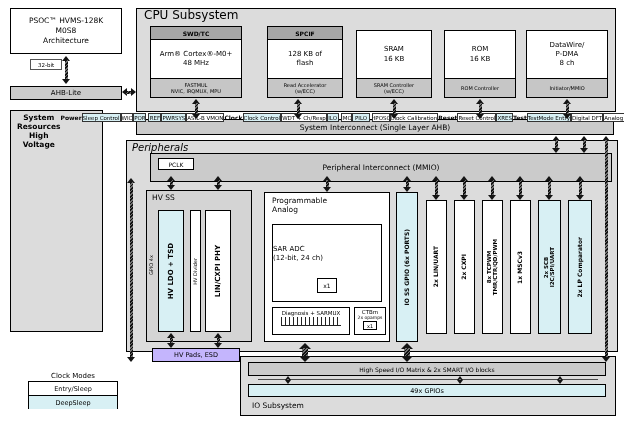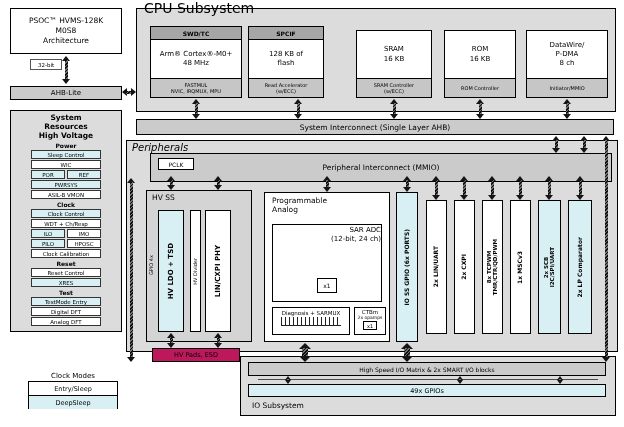--- a/index.html
+++ b/index.html
@@ -21,22 +21,22 @@
   .cblk{position:absolute;box-sizing:border-box;border:1px solid #000;display:flex;
         flex-direction:column;background:#fff}
   .chead{height:12px;background:var(--block_header,#a6a6a6);border-bottom:1px solid #000;
          font-size:6px;font-weight:bold;display:flex;align-items:center;justify-content:center}
   .cbody{flex:1;display:flex;align-items:center;justify-content:center;text-align:center;
          font-size:7px;line-height:1.3;white-space:pre-line}
   .cfoot{height:18px;background:var(--block_footer,#c6c6c6);border-top:1px solid #000;
          font-size:5px;line-height:1.3;display:flex;align-items:center;justify-content:center;
          text-align:center;white-space:pre-line}
   
-  #sr{left:10px;top:110px;width:112px;height:222px;background:var(--container,#dcdcdc);
-      border:1px solid #000;padding:2px 20px;display:flex;flex-direction:column;position:absolute;box-sizing:border-box}
+  #sr{left:10px;top:110px;width:93px;height:222px;background:var(--container,#dcdcdc);
+      border:1px solid #000;padding:2px 6px;display:flex;flex-direction:row;position:absolute;box-sizing:border-box}
   .sr-title{font-size:7.5px;font-weight:bold;text-align:center;line-height:1.2;white-space:pre-line;margin-bottom:1px}
   .sr-sec{font-size:6px;font-weight:bold;text-align:center;margin:1px 0}
   .sr-row{display:flex;gap:2px;margin-bottom:1px}
   .sr-cell{flex:1;border:1px solid #333;font-size:5.5px;height:9px;display:flex;align-items:center;
            justify-content:center;overflow:hidden;white-space:nowrap;box-sizing:border-box}
   
   .arv{position:absolute;width:8px}
   .arv::before{content:"";position:absolute;left:0;top:0;border-left:4px solid transparent;
                border-right:4px solid transparent;border-bottom:5px solid #141414}
   .arv::after{content:"";position:absolute;left:0;bottom:0;border-left:4px solid transparent;
@@ -73,30 +73,30 @@
 Architecture</span>
   </div>
   <div class="bx ctr" style="left:30px;top:59px;width:32px;height:11px;background:#fff;border-color:#555">
     <span style="font-size:5.5px">32-bit</span>
   </div>
   <div class="bx ctr bar" style="left:10px;top:86px;width:112px;height:14px">
     <span class="b" style="font-size:7px">AHB-Lite</span>
   </div>
 
   <div class="bx gray" style="left:136px;top:8px;width:480px;height:104px"></div>
-  <div class="abs b" style="left:144px;top:0;font-size:14px">CPU Subsystem</div>
+  <div class="abs b" style="left:144px;top:8px;font-size:12px">CPU Subsystem</div>
 
   <div class="cblk" style="left:150px;top:26px;width:92px;height:72px">
     <div class="chead">SWD/TC</div>
     <div class="cbody">Arm® Cortex®-M0+
 48 MHz</div>
     <div class="cfoot">FASTMUL
 NVIC, IRQMUX, MPU</div>
   </div>
-  <div class="cblk" style="left:248px;top:26px;width:76px;height:72px">
+  <div class="cblk" style="left:267px;top:26px;width:76px;height:72px">
     <div class="chead">SPCIF</div>
     <div class="cbody">128 KB of
 flash</div>
     <div class="cfoot">Read Accelerator
 (w/ECC)</div>
   </div>
   <div class="cblk" style="left:356px;top:30px;width:76px;height:68px">
     <div class="cbody">SRAM
 16 KB</div>
     <div class="cfoot">SRAM Controller
@@ -192,29 +192,29 @@
   </div>
   <div class="bx ctr ds" style="left:158px;top:210px;width:26px;height:122px">
     <span class="vtext" style="font-size:7px">HV LDO + TSD</span>
   </div>
   <div class="bx ctr as" style="left:190px;top:210px;width:11px;height:122px">
     <span class="vtext" style="font-size:5px;font-weight:normal">HV Divider</span>
   </div>
   <div class="bx ctr as" style="left:205px;top:210px;width:26px;height:122px">
     <span class="vtext" style="font-size:7px">LIN/CXPI PHY</span>
   </div>
-  <div class="bx ctr" style="left:152px;top:348px;width:88px;height:14px;background:#be185d">
+  <div class="bx ctr" style="left:152px;top:348px;width:88px;height:14px;background:#c4b5fd">
     <span style="font-size:6.5px">HV Pads, ESD</span>
   </div>
 
   <div class="bx" style="left:264px;top:192px;width:126px;height:150px;background:#fff"></div>
   <div class="abs b pre" style="left:272px;top:196px;font-size:7.5px;line-height:1.2">Programmable
 Analog</div>
   <div class="bx" style="left:272px;top:224px;width:110px;height:78px;background:#fff">
-    <div class="pre" style="font-size:7px;text-align:right;margin-top:1px;line-height:1.3">SAR ADC
+    <div class="pre" style="font-size:7px;text-align:left;margin-top:20px;line-height:1.3">SAR ADC
 (12-bit, 24 ch)</div>
   </div>
   <div class="bx ctr" style="left:317px;top:278px;width:20px;height:15px;background:#fff">
     <span style="font-size:6px">x1</span>
   </div>
   <div class="bx" style="left:272px;top:307px;width:78px;height:28px;background:#fff">
     <div style="font-size:5.5px;text-align:center;margin-top:2px">Diagnosis + SARMUX</div>
     <div class="comb"></div>
   </div>
   <div class="bx" style="left:354px;top:307px;width:32px;height:28px;background:#fff">

